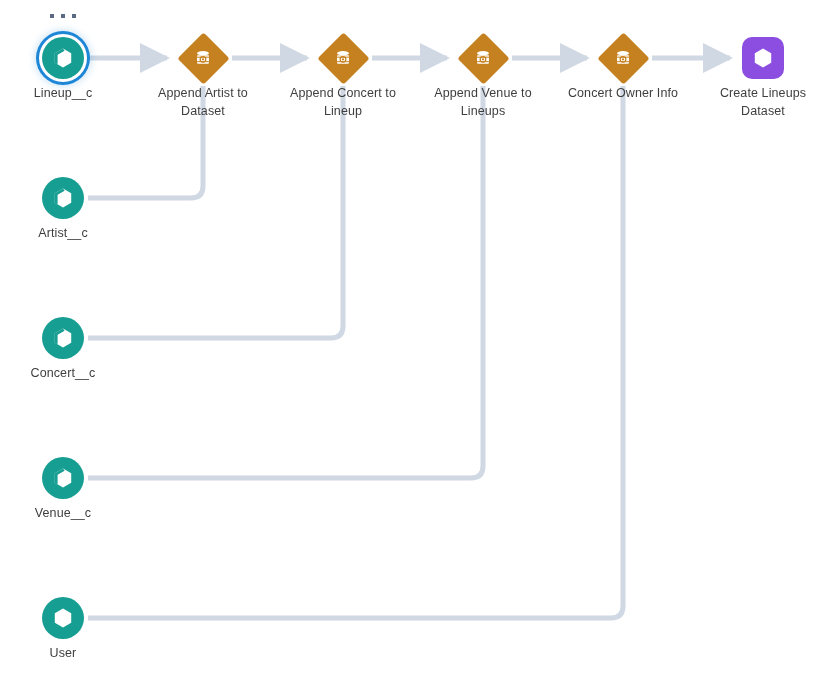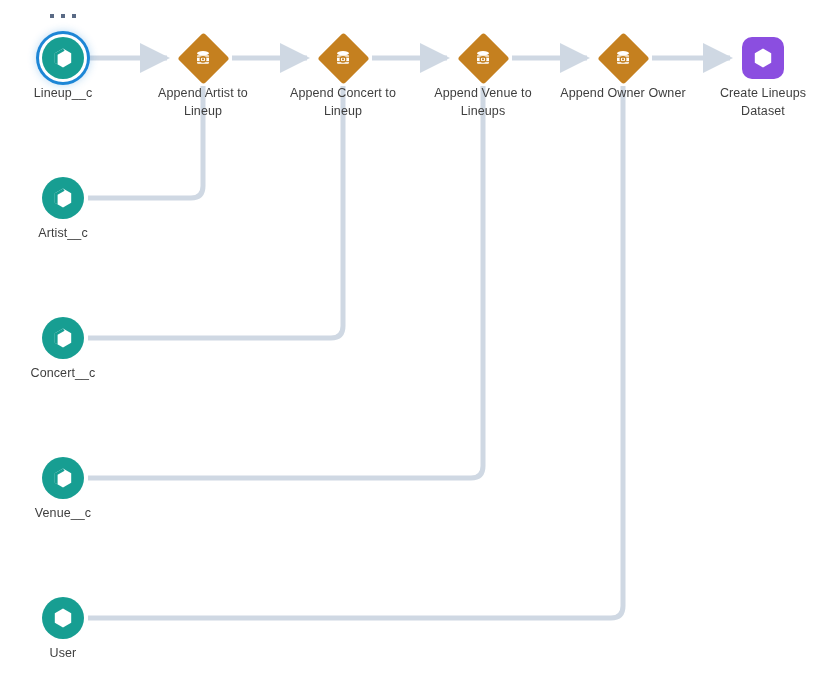--- a/index.html
+++ b/index.html
@@ -215,21 +215,21 @@
           <ellipse cx="12" cy="6.2" rx="7.2" ry="2.6" fill="#ffffff"></ellipse>
           <rect x="4.8" y="8.6" width="14.4" height="10.2" rx="1" fill="#ffffff"></rect>
           <circle cx="12" cy="13.6" r="3.4" fill="none" stroke="#c5801f" stroke-width="1.5"></circle>
           <circle cx="12" cy="13.6" r="1.3" fill="#c5801f"></circle>
           <rect x="4.8" y="10.4" width="14.4" height="1.2" fill="#c5801f"></rect>
           <rect x="4.8" y="15.8" width="14.4" height="1.2" fill="#c5801f"></rect>
         </svg>
       </div>
     </div>
     <div class="node-label">Append Artist to
-Lineup</div>
+Dataset</div>
   </div>
 
   <div class="node" style="left:343px; top:58px;">
     <div class="dia-shape">
       <div class="dia-bg"></div>
       <div class="dia-ico">
         <svg width="20" height="20" viewBox="0 0 24 24" aria-hidden="true">
           <ellipse cx="12" cy="6.2" rx="7.2" ry="2.6" fill="#ffffff"></ellipse>
           <rect x="4.8" y="8.6" width="14.4" height="10.2" rx="1" fill="#ffffff"></rect>
           <circle cx="12" cy="13.6" r="3.4" fill="none" stroke="#c5801f" stroke-width="1.5"></circle>
@@ -268,21 +268,21 @@
         <svg width="20" height="20" viewBox="0 0 24 24" aria-hidden="true">
           <ellipse cx="12" cy="6.2" rx="7.2" ry="2.6" fill="#ffffff"></ellipse>
           <rect x="4.8" y="8.6" width="14.4" height="10.2" rx="1" fill="#ffffff"></rect>
           <circle cx="12" cy="13.6" r="3.4" fill="none" stroke="#c5801f" stroke-width="1.5"></circle>
           <circle cx="12" cy="13.6" r="1.3" fill="#c5801f"></circle>
           <rect x="4.8" y="10.4" width="14.4" height="1.2" fill="#c5801f"></rect>
           <rect x="4.8" y="15.8" width="14.4" height="1.2" fill="#c5801f"></rect>
         </svg>
       </div>
     </div>
-    <div class="node-label">Append Owner Owner</div>
+    <div class="node-label">Concert Owner Info</div>
   </div>
 
   <div class="node" style="left:763px; top:58px;">
     <div class="out-shape">
       <svg width="24" height="24" viewBox="0 0 24 24" aria-hidden="true">
         <path d="M12 2.6 L20.2 7.2 L20.2 16.8 L12 21.4 L3.8 16.8 L3.8 7.2 Z" fill="#ffffff"></path>
       </svg>
     </div>
     <div class="node-label">Create Lineups
 Dataset</div>

